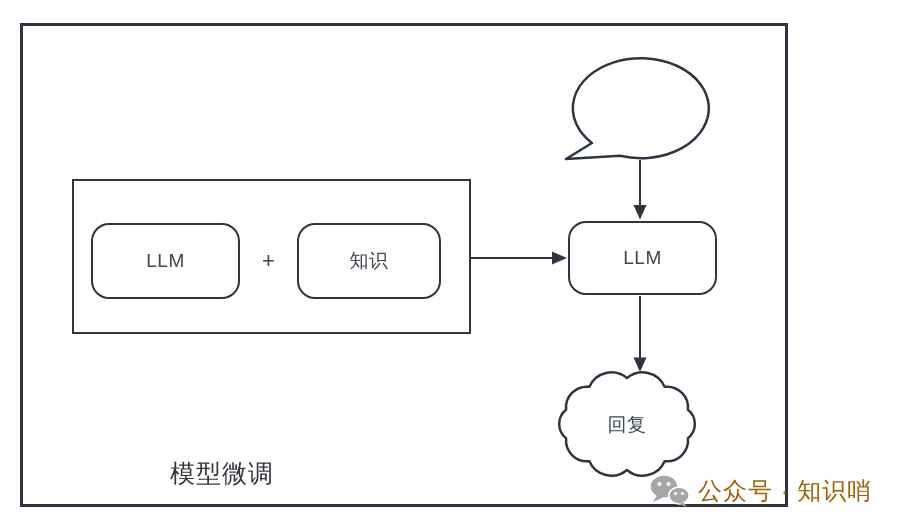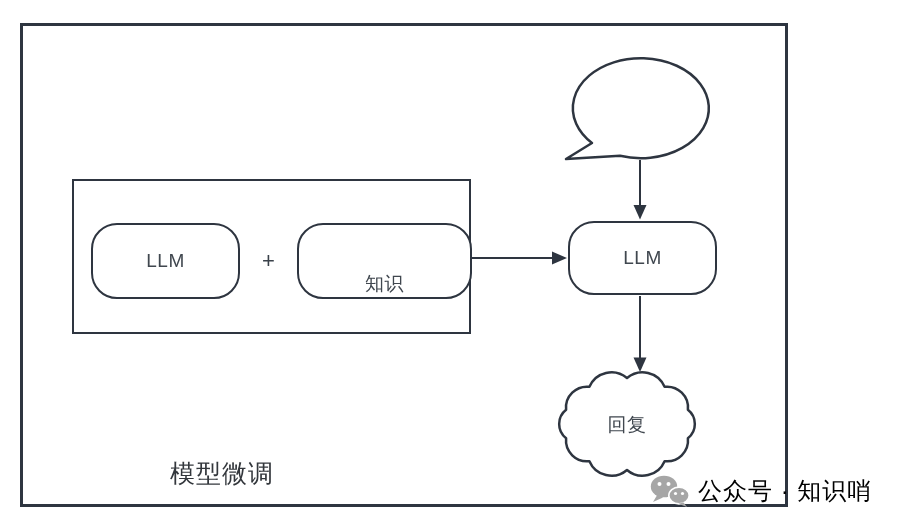--- a/index.html
+++ b/index.html
@@ -33,32 +33,32 @@
     position: absolute;
     left: 72px; top: 179px;
     width: 399px; height: 155px;
     border: 2px solid #2e3540;
     box-sizing: border-box;
     background: #ffffff;
   }
   .node {
     position: absolute;
     border: 2px solid #2e3540;
-    border-radius: 26px;
+    border-radius: 18px;
     box-sizing: border-box;
     background: #ffffff;
     display: flex;
     align-items: center;
     justify-content: center;
     font-size: 19px;
     color: #40474f;
     letter-spacing: 0.5px;
   }
   .node-llm-left   { left: 91px;  top: 223px; width: 149px; height: 76px; }
-  .node-knowledge  { left: 297px; top: 223px; width: 175px; height: 76px; align-items: flex-end; }
+  .node-knowledge  { left: 297px; top: 223px; width: 144px; height: 76px; }
   .node-llm-main   { left: 568px; top: 221px; width: 149px; height: 74px; }
   .plus-sign {
     position: absolute;
     left: 252px; top: 244px;
     width: 33px; height: 33px;
     display: flex;
     align-items: center;
     justify-content: center;
     font-size: 22px;
     font-weight: 500;
@@ -84,21 +84,21 @@
   }
   .watermark {
     position: absolute;
     left: 650px; top: 475px;
     display: flex;
     align-items: center;
     gap: 7px;
   }
   .watermark-text {
     font-size: 24px;
-    color: #000000;
+    color: #a16207;
     letter-spacing: 1px;
     white-space: nowrap;
   }
   .wechat-icon-svg { display: block; }
 </style>
 </head>
 <body>
 
 <div class="canvas">
 

